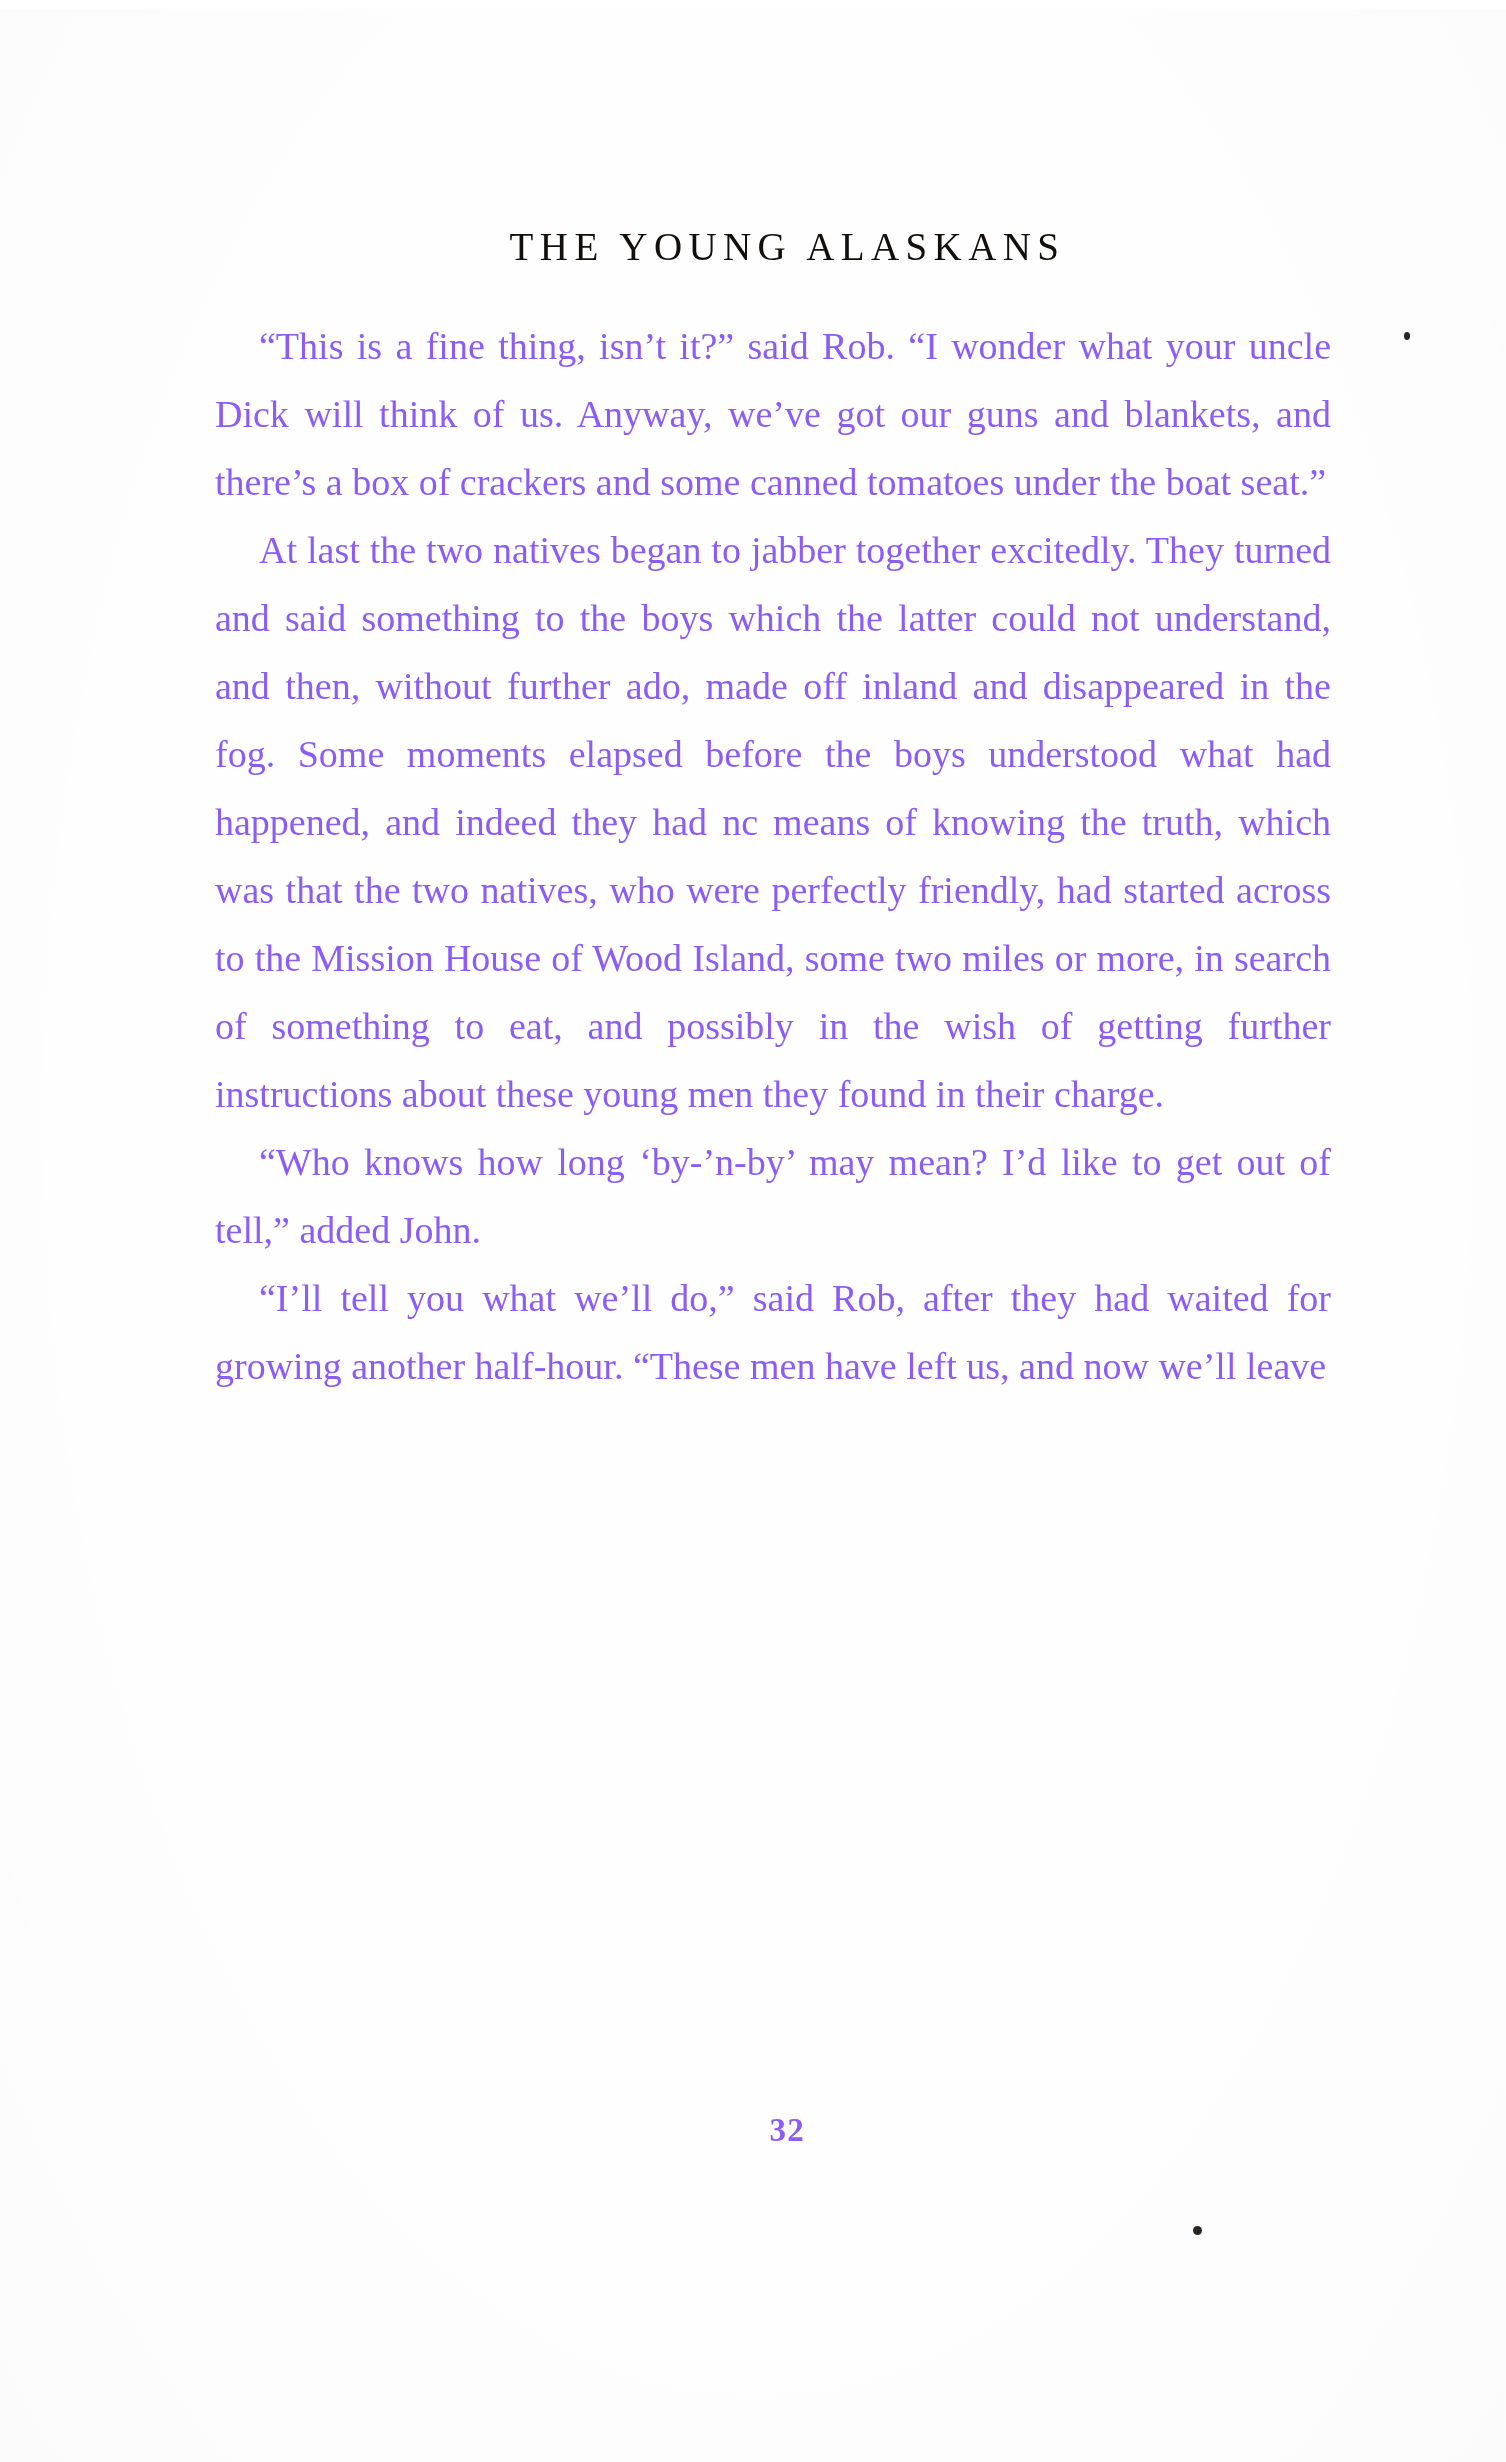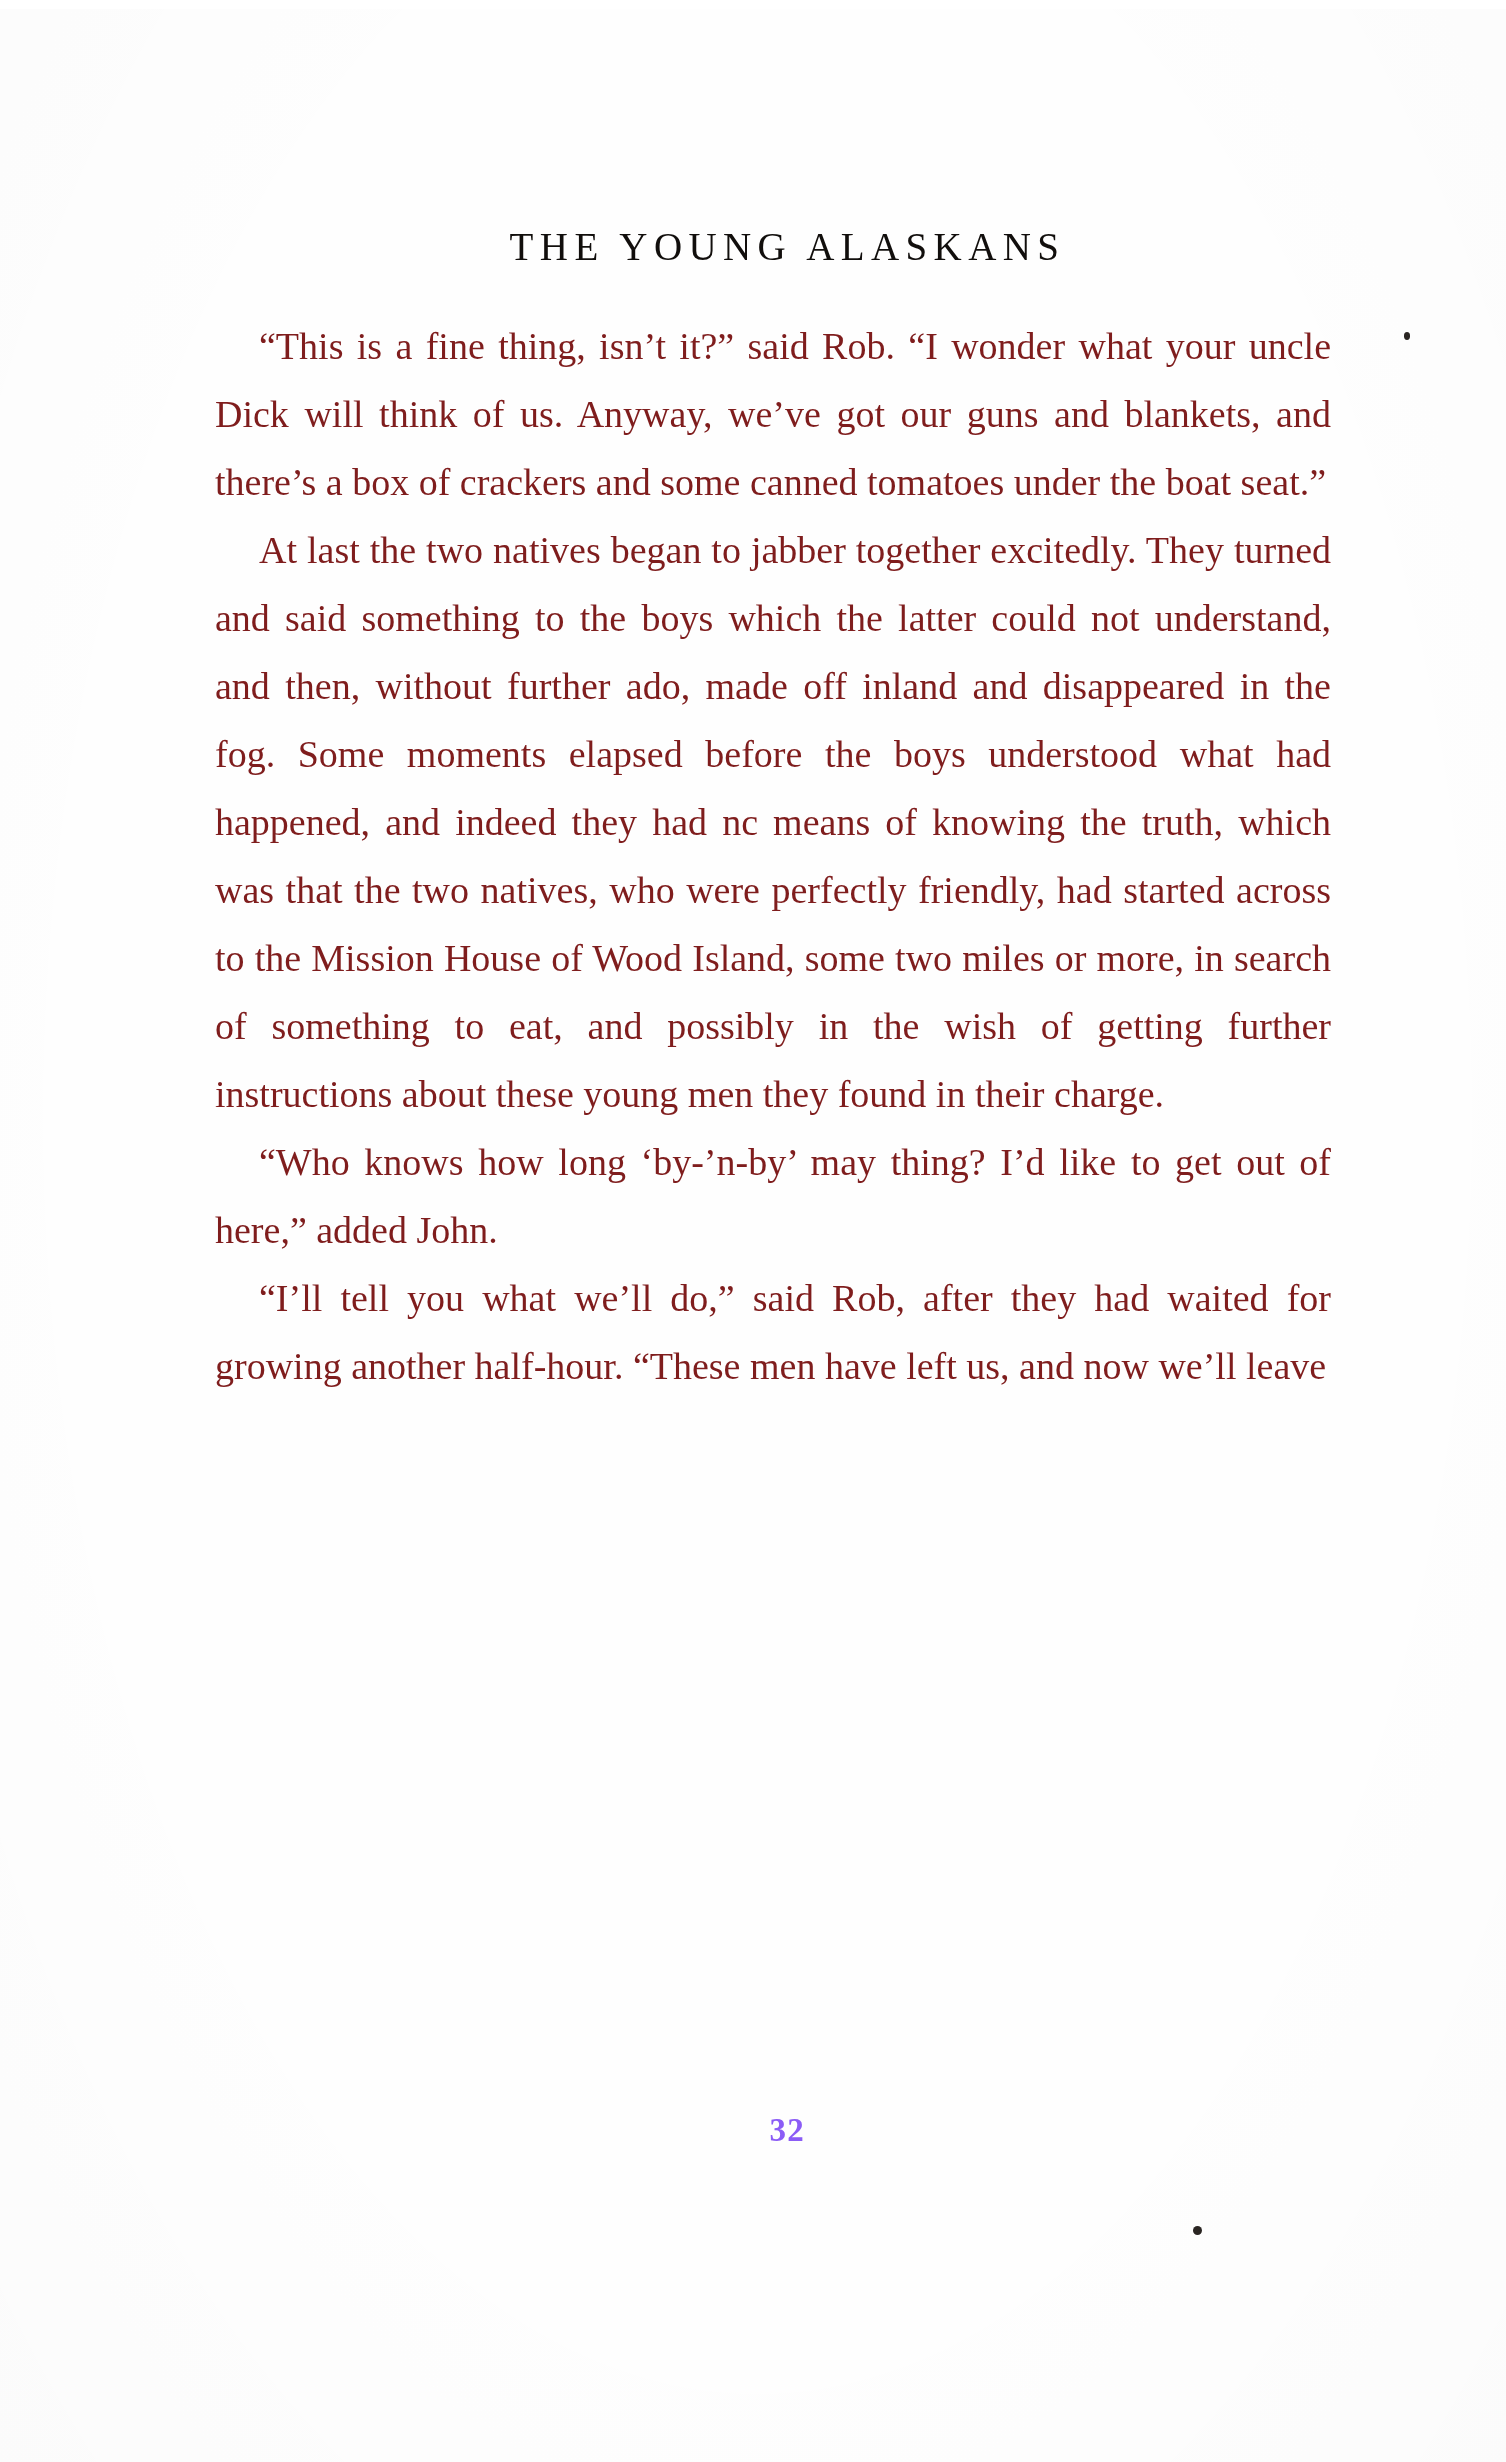--- a/index.html
+++ b/index.html
@@ -40,21 +40,21 @@
     font-weight: 400;
     color: #110e0c;
     white-space: nowrap;
   }
   .body-text p {
     margin: 0;
     font-size: 38px;
     line-height: 68px;
     text-align: justify;
     text-justify: inter-word;
-    color: #7f1d1d;
+    color: #8b5cf6;
   }
   .body-text p.indent {
     text-indent: 44px;
   }
   .folio {
     position: absolute;
     left: 215px;
     top: 2103px;
     width: 1116px;
     text-align: center;
@@ -84,21 +84,21 @@
 
 <div class="page">
   <div class="paper-tone"></div>
 
   <div class="content">
     <h1 class="running-head">THE YOUNG ALASKANS</h1>
 
     <div class="body-text">
       <p class="indent">“This is a fine thing, isn’t it?” said Rob.  “I wonder what your uncle Dick will think of us. Anyway, we’ve got our guns and blankets, and there’s a box of crackers and some canned tomatoes under the boat seat.”</p>
       <p class="indent">At last the two natives began to jabber together excitedly.  They turned and said something to the boys which the latter could not understand, and then, without further ado, made off inland and disappeared in the fog.  Some moments elapsed before the boys understood what had happened, and indeed they had nc means of knowing the truth, which was that the two natives, who were perfectly friendly, had started across to the Mission House of Wood Island, some two miles or more, in search of something to eat, and possibly in the wish of getting further instructions about these young men they found in their charge.</p>
-      <p class="indent">“Who knows how long ‘by-’n-by’ may thing? I’d like to get out of here,” added John.</p>
+      <p class="indent">“Who knows how long ‘by-’n-by’ may mean? I’d like to get out of tell,” added John.</p>
       <p class="indent">“I’ll tell you what we’ll do,” said Rob, after they had waited for growing another half-hour. “These men have left us, and now we’ll leave</p>
     </div>
   </div>
 
   <div class="folio">32</div>
 
   <span class="speck s1"></span>
   <span class="speck s2"></span>
 </div>
 

